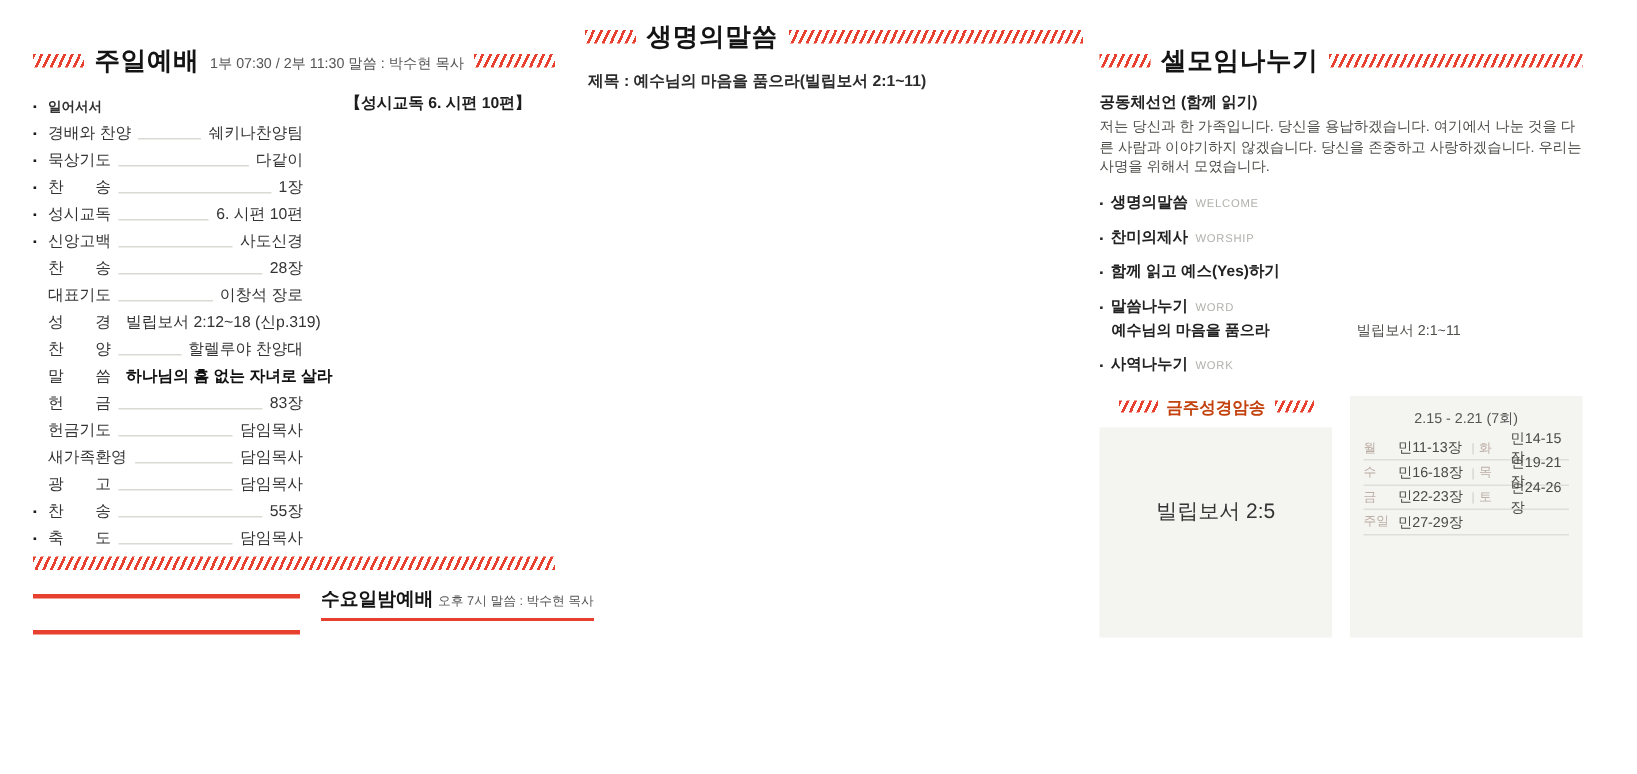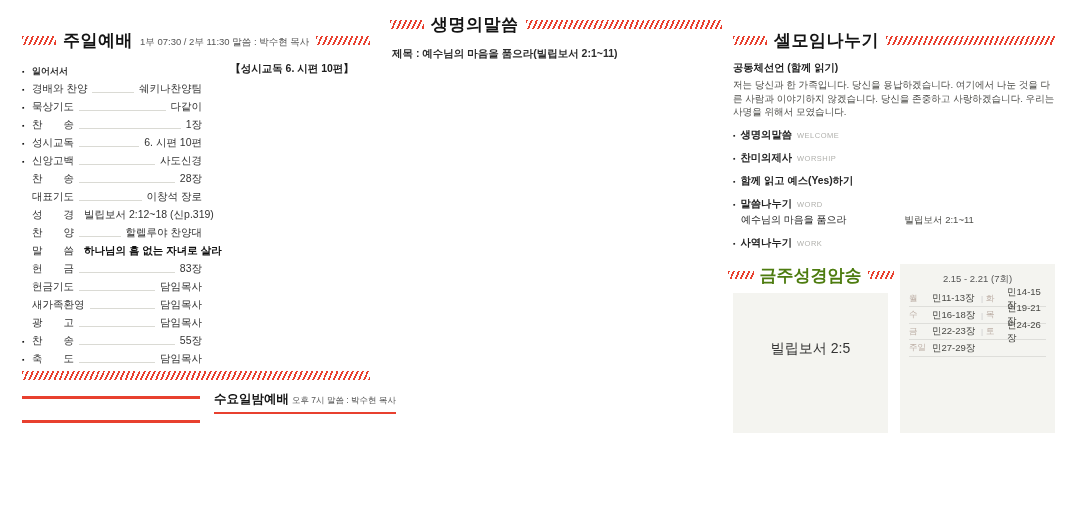--- a/index.html
+++ b/index.html
@@ -52,26 +52,26 @@
   .panel-right { position:absolute; left:733px; top:30px; width:322px; }
   .decl-title { font-size:10.3px; font-weight:bold; color:#222; margin:11px 0 3px; }
   .decl-text { font-size:9.6px; line-height:13.6px; color:#4f4f4b; }
   .sec { margin-top:9px; }
   .sec-head { display:flex; align-items:baseline; gap:5px; margin-bottom:2px; }
   .sec-bullet { font-size:7px; color:#2a2a2a; }
   .sec-title { font-size:10.3px; font-weight:bold; color:#222; }
   .sec-tag { font-size:7.5px; color:#b0b0ac; letter-spacing:.5px; }
   .sec-line { font-size:9.6px; line-height:13.4px; color:#4f4f4b; padding-left:8px; white-space:pre-wrap; }
   .word-sub { display:flex; align-items:baseline; padding-left:8px; margin:1px 0 2px; }
-  .word-sub-title { font-size:10px; font-weight:normal; color:#222; }
+  .word-sub-title { font-size:10px; font-weight:bold; color:#222; }
   .word-sub-ref { font-size:9.5px; color:#4f4f4b; margin-left:58px; }
   .rb-boxes { display:flex; gap:12px; margin-top:14px; }
   .rbox { width:155px; flex:none; display:flex; flex-direction:column; }
   .rbox-titlerow { display:flex; align-items:center; justify-content:center; gap:6px; margin-bottom:6px; }
-  .rbox-title { font-size:17px; font-weight:bold; color:#4d7c0f; white-space:nowrap; }
+  .rbox-title { font-size:11px; font-weight:bold; color:#c2410c; white-space:nowrap; }
   .rbox-body { background:#f4f4f0; flex:1; min-height:140px; padding:9px 9px; }
   .mem-body { text-align:center; }
   .mem-ref { font-size:14px; color:#333; margin:38px 0 22px; }
   .mem-line { font-size:10px; color:#6b6b66; line-height:17.5px; }
   .wk-period { text-align:center; font-size:9.5px; color:#555; margin-bottom:5px; }
   .wr-row { display:flex; align-items:center; border-bottom:1px solid #dededa; height:16.5px; font-size:9.5px; }
   .wr-day { width:23px; flex:none; color:#bcaea5; font-size:8.5px; }
   .wr-ch { width:46px; flex:none; color:#49４949; color:#494945; }
   .wr-sep { color:#ccc; margin:0 3px; font-size:8px; }
   .wr-day2 { width:21px; flex:none; color:#bcaea5; font-size:8.5px; }

